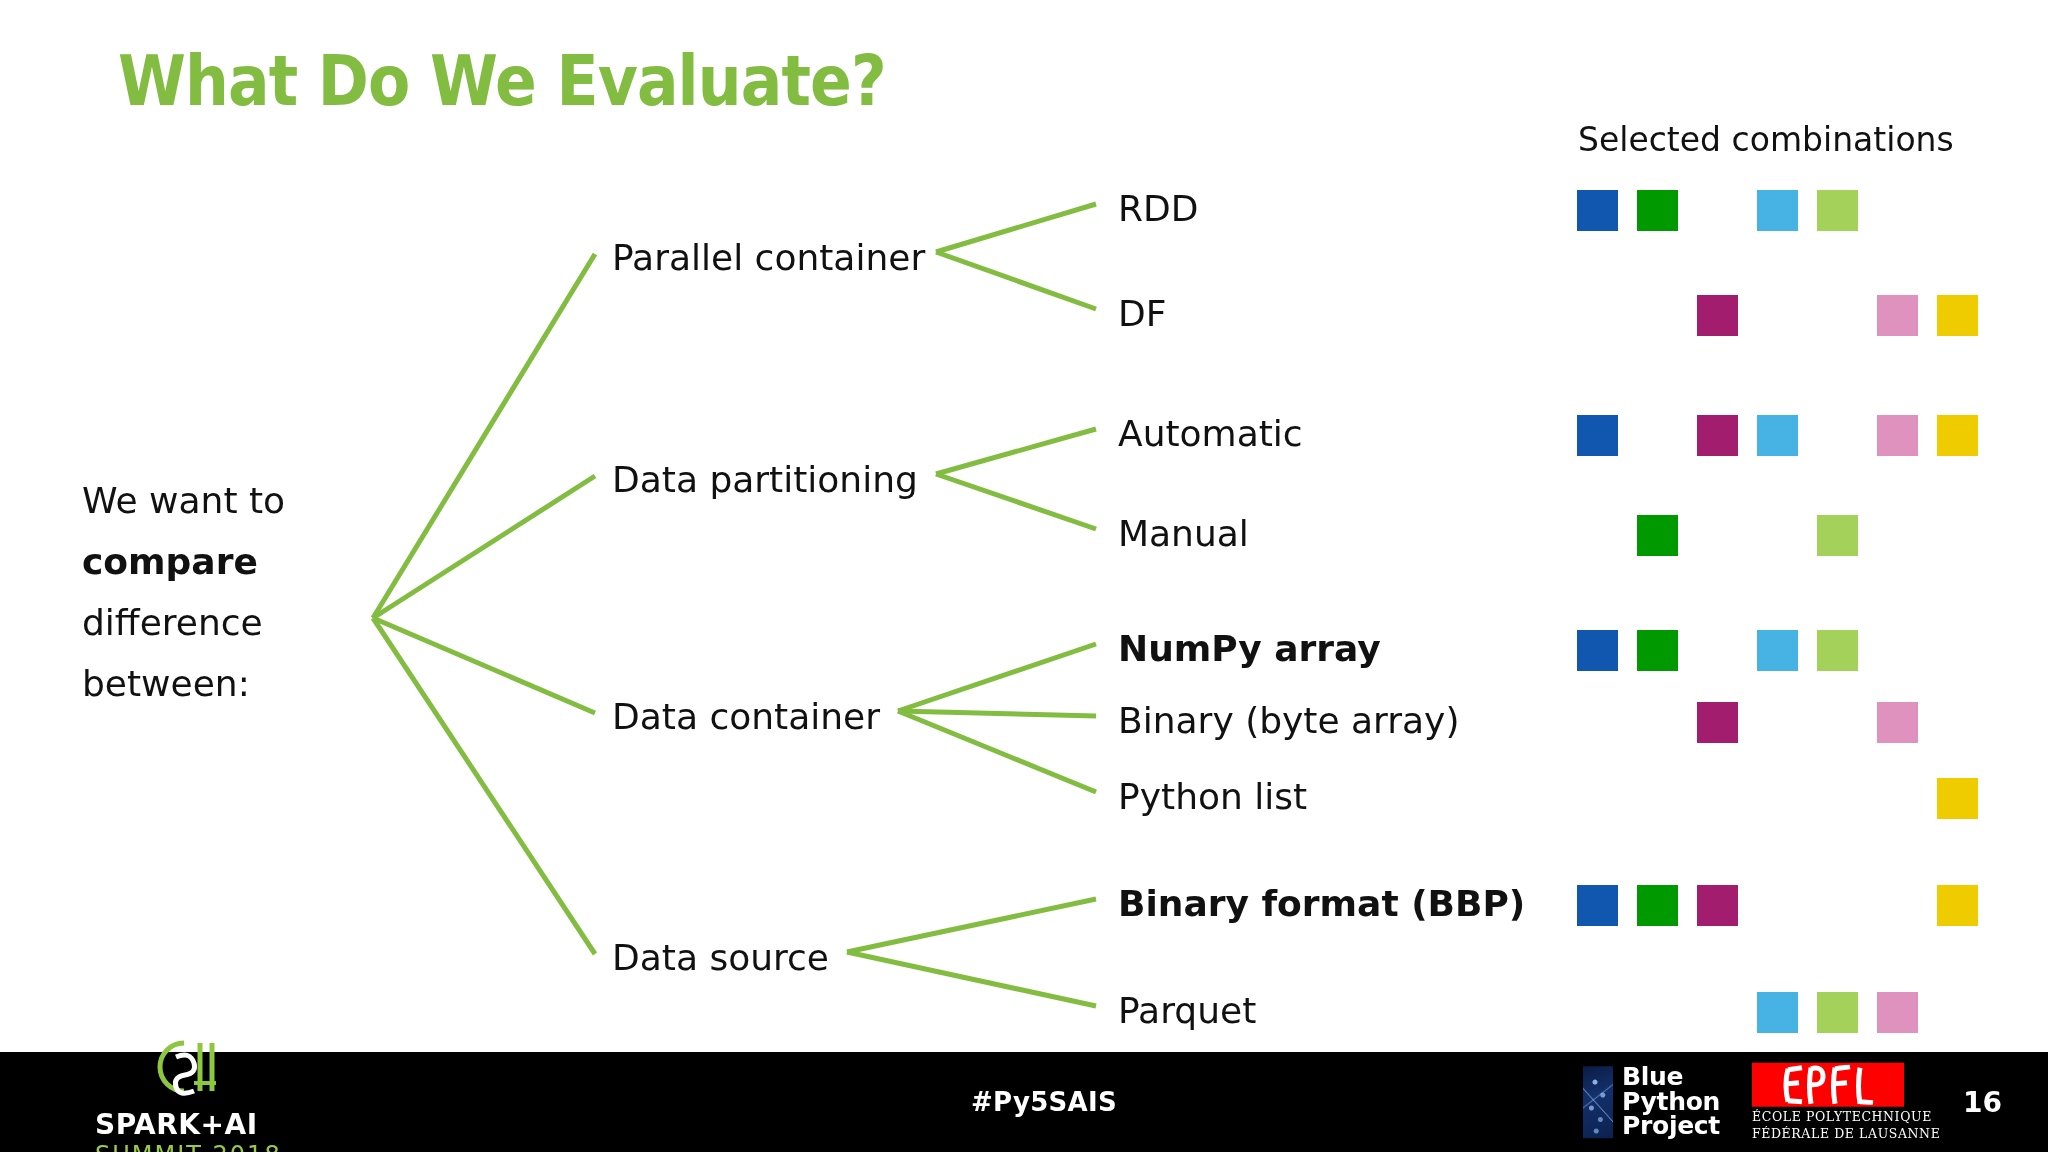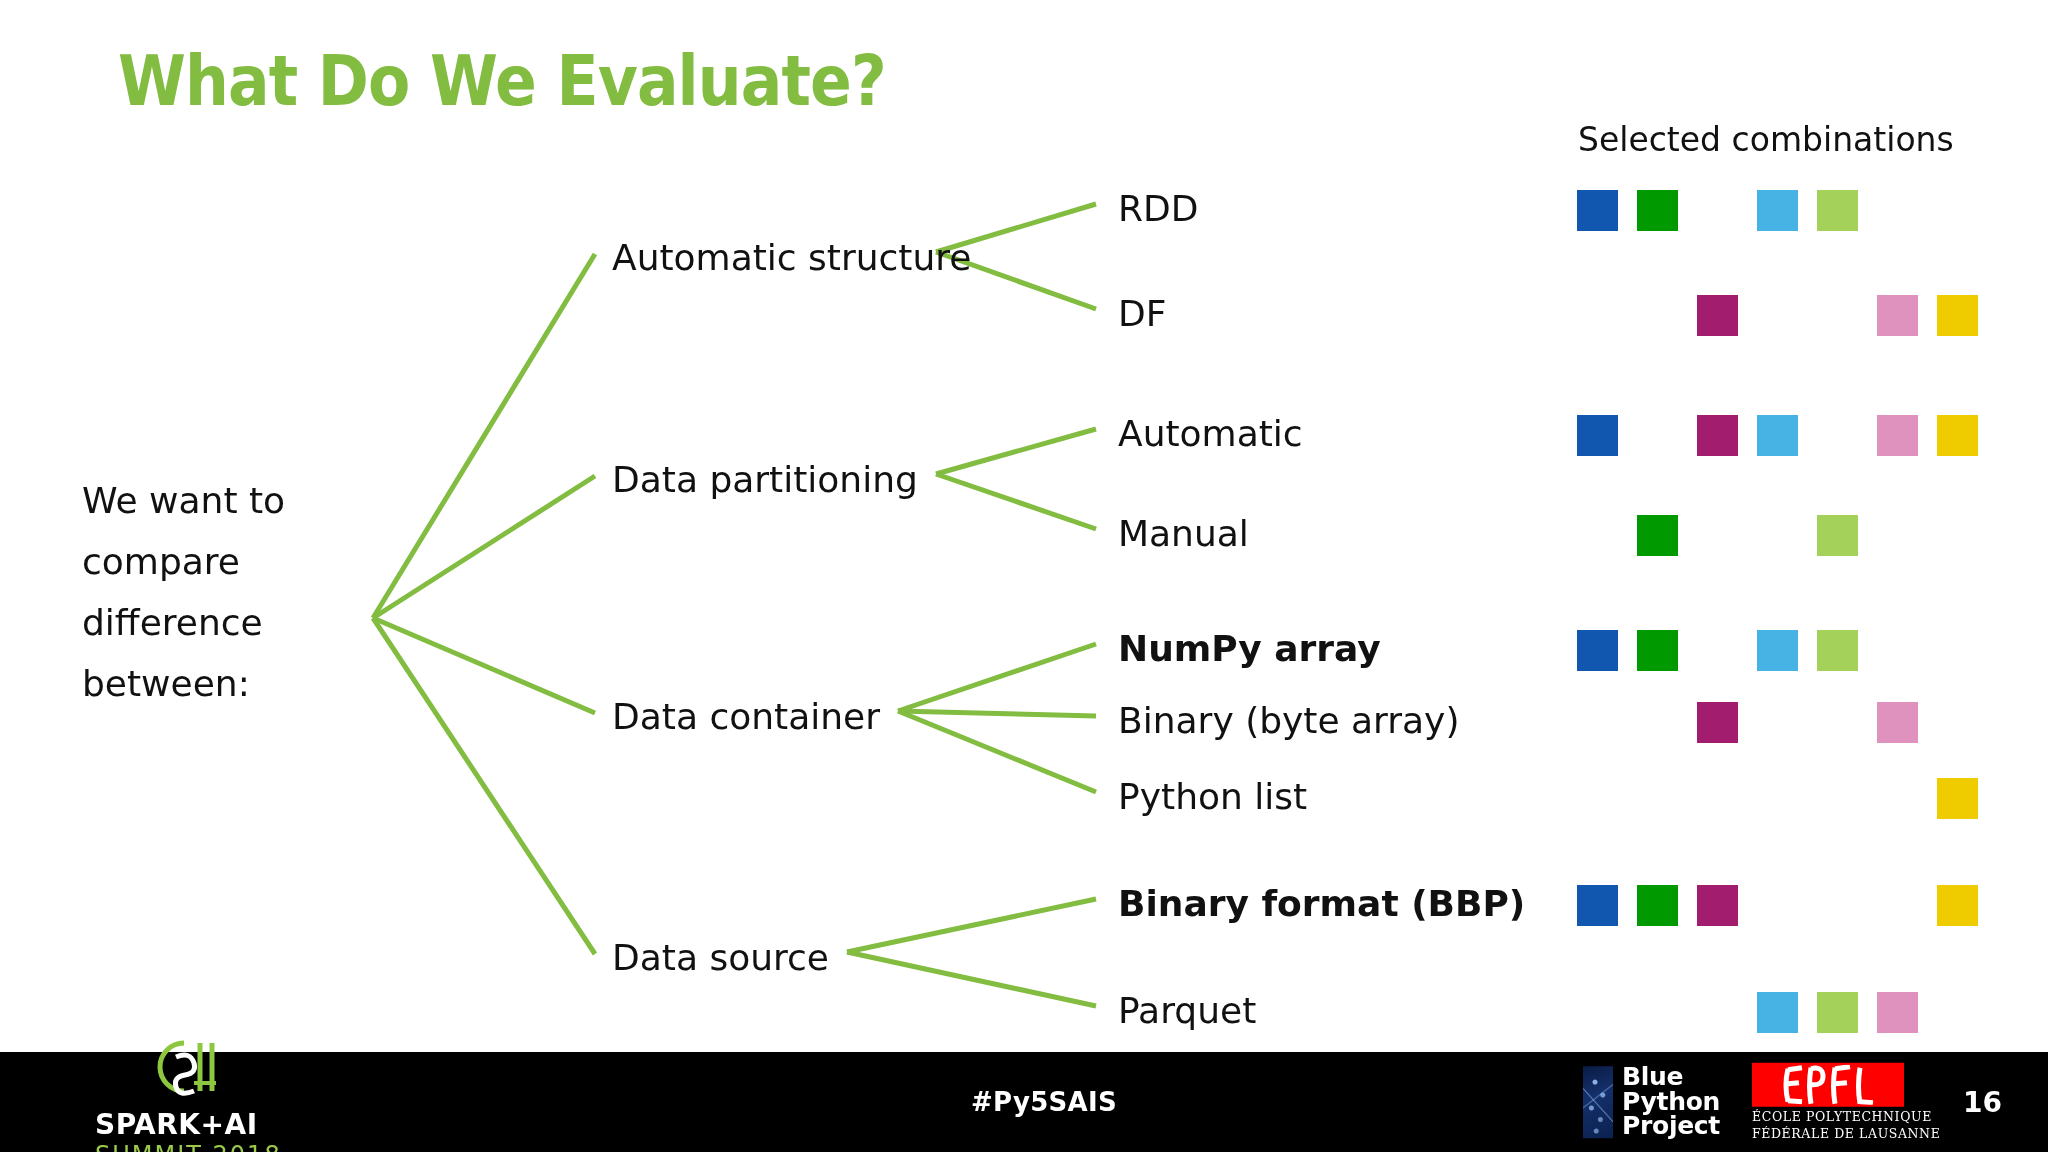--- a/index.html
+++ b/index.html
@@ -39,21 +39,21 @@
   
   #intro-block {
     position: absolute;
     left: 82px; top: 470px;
     width: 300px;
     font-size: 36px;
     line-height: 61px;
     color: #111111;
   }
   #intro-block .ln { display: block; white-space: nowrap; }
-  #intro-block .bold { font-weight: 400; }
+  #intro-block .bold { font-weight: 700; }
 
   
   #tree-svg {
     position: absolute;
     left: 0; top: 0;
     width: 2048px; height: 1060px;
     pointer-events: none;
   }
 
   
@@ -231,21 +231,21 @@
       <line x1="936" y1="474" x2="1096" y2="429" stroke="#82BC41" stroke-width="5" stroke-linecap="butt"></line>
       <line x1="936" y1="474" x2="1096" y2="529" stroke="#82BC41" stroke-width="5" stroke-linecap="butt"></line>
       <line x1="898" y1="711" x2="1096" y2="644" stroke="#82BC41" stroke-width="5" stroke-linecap="butt"></line>
       <line x1="898" y1="711" x2="1096" y2="716" stroke="#82BC41" stroke-width="5" stroke-linecap="butt"></line>
       <line x1="898" y1="711" x2="1096" y2="792" stroke="#82BC41" stroke-width="5" stroke-linecap="butt"></line>
       <line x1="847" y1="952" x2="1096" y2="899" stroke="#82BC41" stroke-width="5" stroke-linecap="butt"></line>
       <line x1="847" y1="952" x2="1096" y2="1006" stroke="#82BC41" stroke-width="5" stroke-linecap="butt"></line>
     </svg>
 
   <div id="cat-labels">
-      <div class="cat-label" style="left: 612px; top: 240px;">Automatic structure</div>
+      <div class="cat-label" style="left: 612px; top: 240px;">Parallel container</div>
       <div class="cat-label" style="left: 612px; top: 462px;">Data partitioning</div>
       <div class="cat-label" style="left: 612px; top: 699px;">Data container</div>
       <div class="cat-label" style="left: 612px; top: 940px;">Data source</div>
     </div>
 
   <div id="opt-labels">
       <div class="opt-label" style="top: 191px;">RDD</div>
       <div class="opt-label" style="top: 296px;">DF</div>
       <div class="opt-label" style="top: 416px;">Automatic</div>
       <div class="opt-label" style="top: 516px;">Manual</div>

